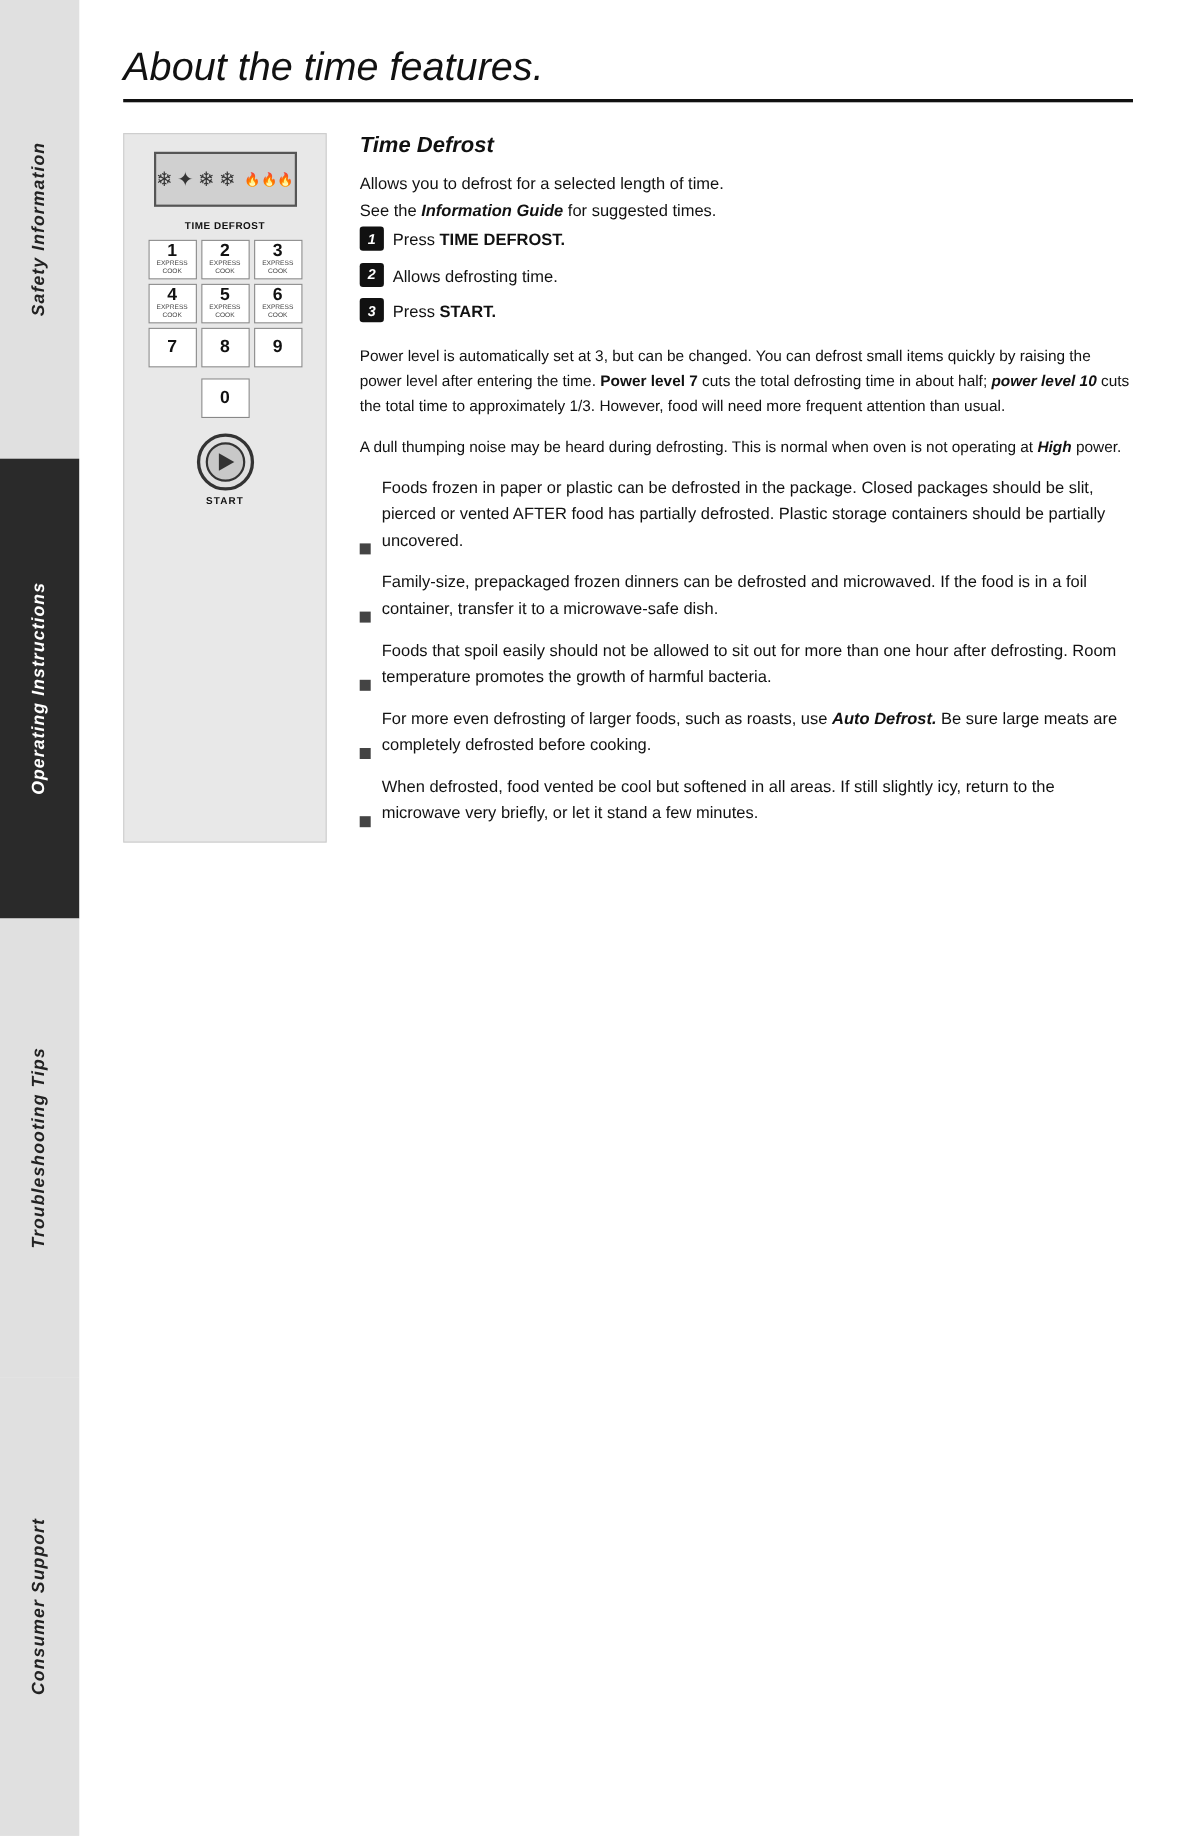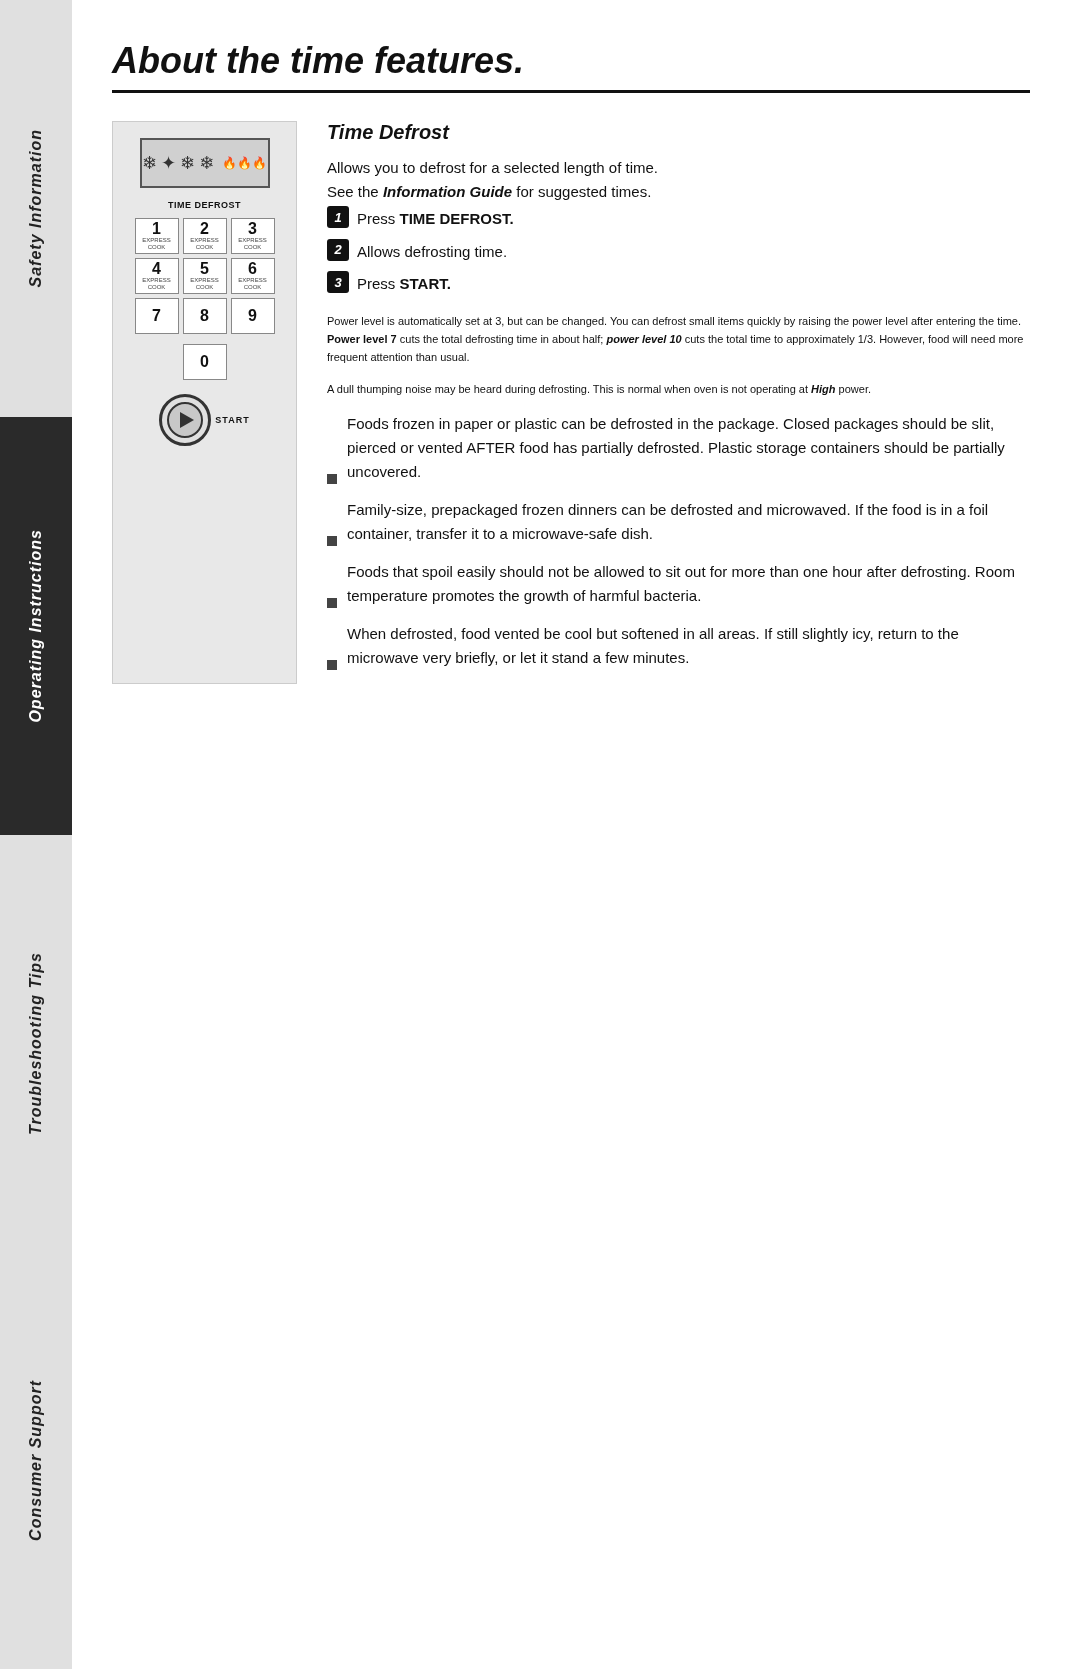--- a/index.html
+++ b/index.html
@@ -69,21 +69,21 @@
       flex: 1;
       padding: 40px 50px 40px 40px;
       display: flex;
       flex-direction: column;
     }
 
     
     .page-title {
       font-family: Arial, sans-serif;
       font-size: 36px;
-      font-weight: bold;
+      font-weight: normal;
       font-style: italic;
       color: #111;
       margin-bottom: 8px;
     }
 
     .title-rule {
       border: none;
       border-top: 3px solid #111;
       margin-bottom: 28px;
     }
@@ -179,21 +179,21 @@
     }
 
     .key-btn.zero-btn {
       width: 44px;
       height: 36px;
     }
 
     .start-btn-area {
       margin-top: 6px;
       display: flex;
-      flex-direction: row;
+      flex-direction: column;
       align-items: center;
       gap: 4px;
     }
 
     .start-circle {
       width: 52px;
       height: 52px;
       border-radius: 50%;
       border: 3px solid #333;
       background: #e0e0e0;
@@ -293,21 +293,21 @@
       line-height: 1.5;
       padding-top: 2px;
     }
 
     .step-text strong {
       font-weight: bold;
     }
 
     .body-text {
       font-family: Arial, sans-serif;
-      font-size: 11px;
+      font-size: 14px;
       color: #111;
       line-height: 1.65;
       margin-bottom: 14px;
     }
 
     .body-text strong {
       font-weight: bold;
     }
 
     .body-text em {
@@ -502,20 +502,24 @@
         <li>
           <div class="bullet-square"></div>
           <span>Family-size, prepackaged frozen dinners can be defrosted and microwaved. If the food is in a foil container, transfer it to a microwave-safe dish.</span>
         </li>
         <li>
           <div class="bullet-square"></div>
           <span>Foods that spoil easily should not be allowed to sit out for more than one hour after defrosting. Room temperature promotes the growth of harmful bacteria.</span>
         </li>
         <li>
           <div class="bullet-square"></div>
+          <span>For more even defrosting of larger foods, such as roasts, use <strong><em>Auto Defrost.</em></strong> Be sure large meats are completely defrosted before cooking.</span>
+        </li>
+        <li>
+          <div class="bullet-square"></div>
           <span>When defrosted, food vented be cool but softened in all areas. If still slightly icy, return to the microwave very briefly, or let it stand a few minutes.</span>
         </li>
       </ul>
 
 
     </div>
   </div>
 </div>
 
 </body></html>

